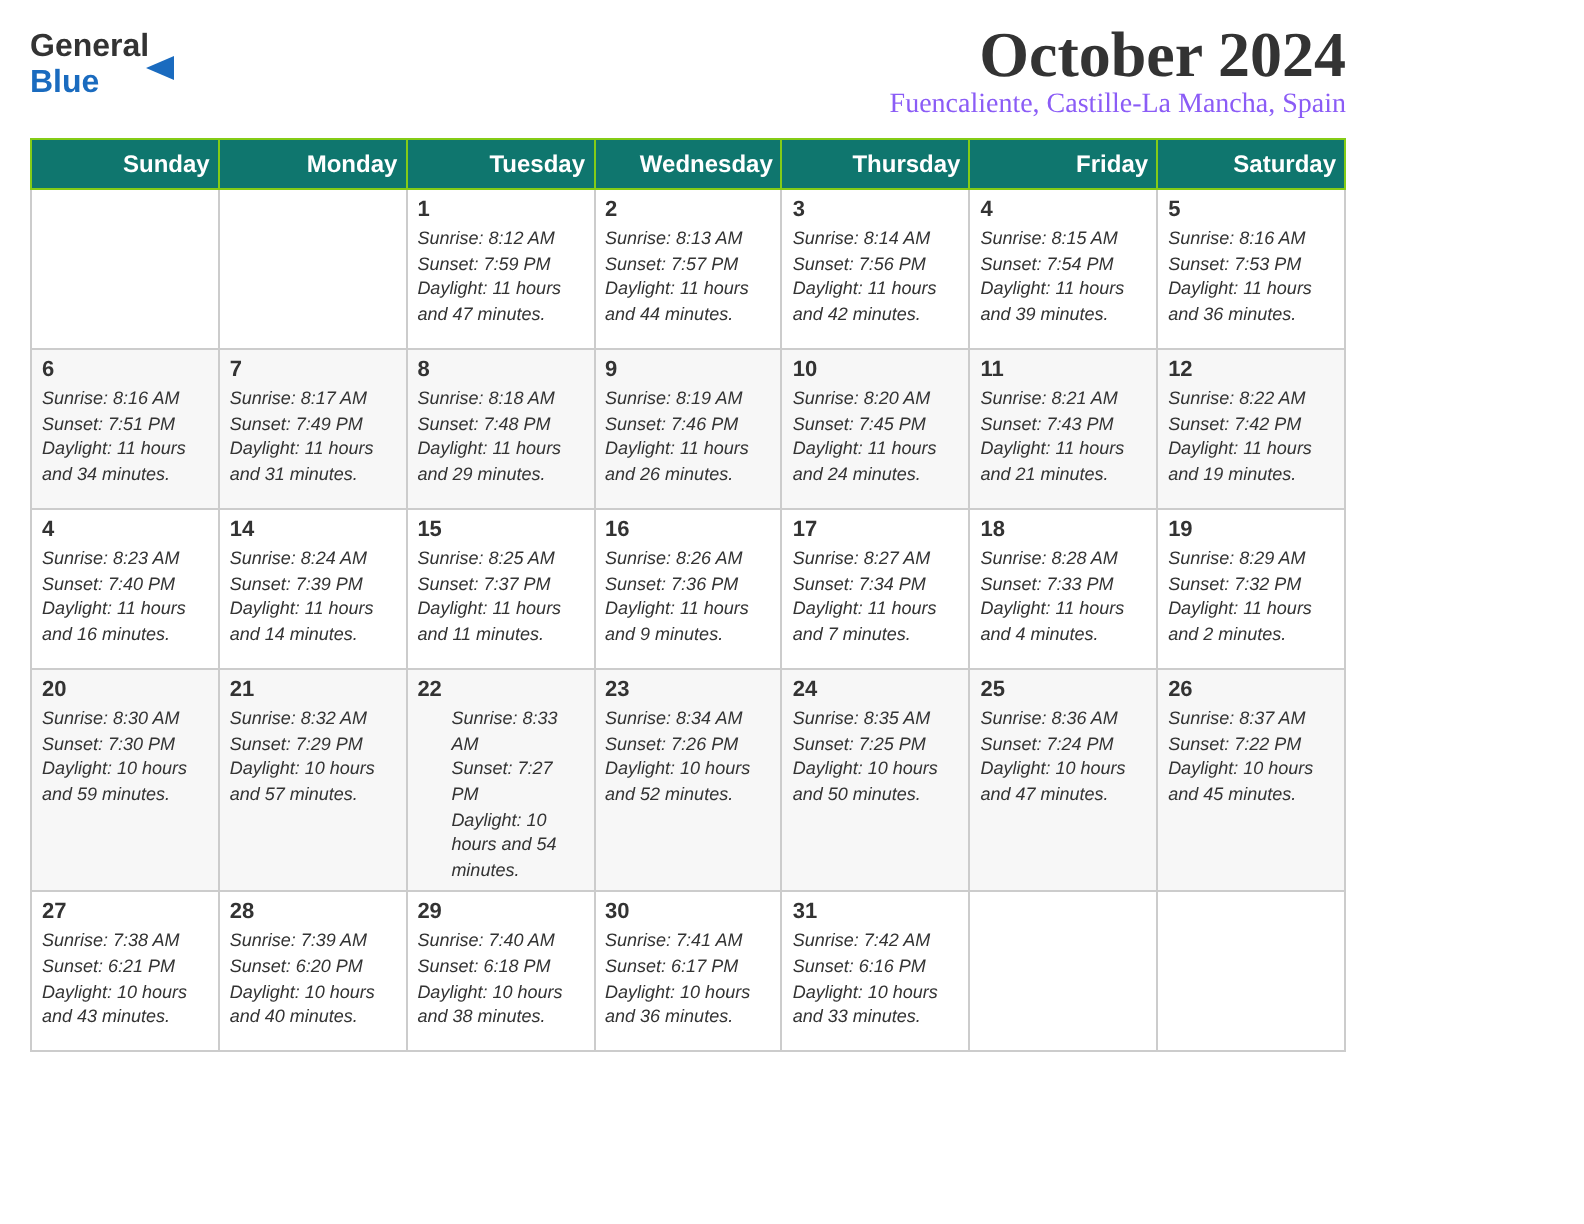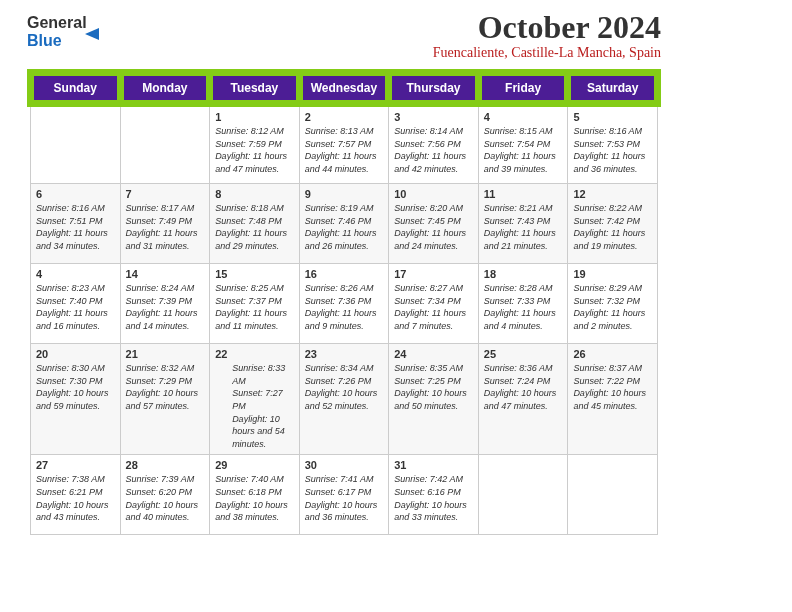--- a/index.html
+++ b/index.html
@@ -5,21 +5,21 @@
     * { box-sizing: border-box; margin: 0; padding: 0; }
     body {
       font-family: Arial, sans-serif;
       background: #fff;
       width: 792px;
       height: 612px;
       overflow: hidden;
     }
     .container {
       width: 688px;
-      padding: 10px 27px;
+      padding: 10px 15px;
     }
     .header {
       display: flex;
       align-items: flex-start;
       justify-content: space-between;
       margin-bottom: 8px;
     }
     .logo {
       display: flex;
       flex-direction: column;
@@ -30,35 +30,35 @@
       font-family: Liberation Serif, serif;
     }
     .month-title {
       font-size: 32px;
       font-weight: bold;
       color: #333;
       line-height: 1.1;
     }
     .location-title {
       font-size: 14px;
-      color: #b91c1c;
+      color: #8b5cf6;
     }
     .calendar {
       width: 100%;
       border-collapse: collapse;
       border: 1px solid #ccc;
     }
     .calendar th {
-      background-color: #4c1d95;
+      background-color: #0f766e;
       color: #fff;
       font-size: 12px;
       font-weight: bold;
       padding: 5px 4px;
-      text-align: center;
-      border: 7px solid #84cc16;
+      text-align: right;
+      border: 1px solid #84cc16;
     }
     .calendar td {
       width: calc(100% / 7);
       vertical-align: top;
       padding: 4px 5px;
       border: 1px solid #ccc;
       font-size: 9.5px;
       color: #333;
       background: #fff;
       height: 80px;

